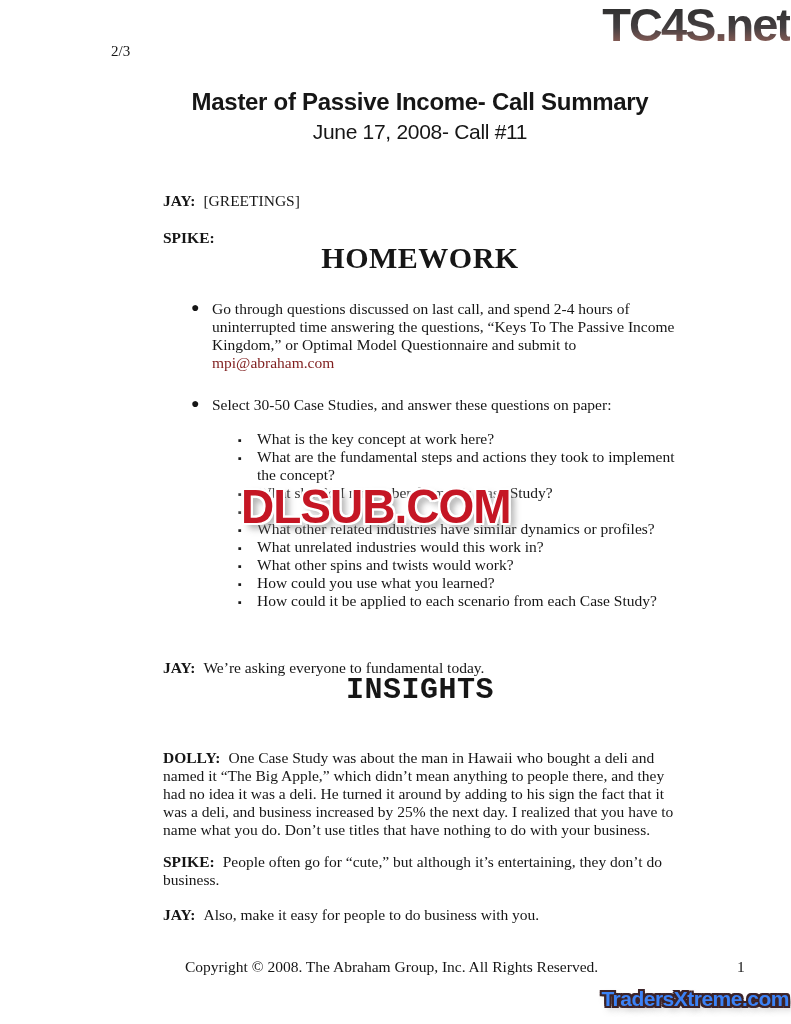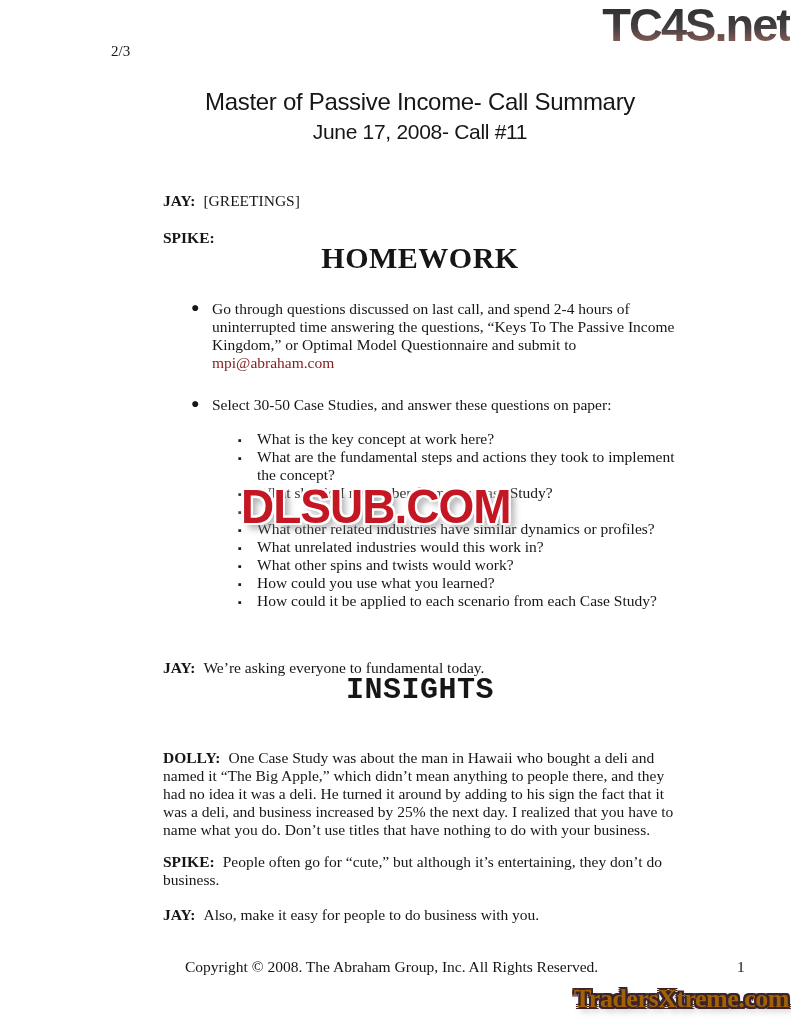--- a/index.html
+++ b/index.html
@@ -18,21 +18,21 @@
   .body-text { font-size:15.5px; line-height:18px; }
   .speaker { font-weight:bold; margin-right:8px; }
 
   
   .page-indicator { left:111px; top:42px; font-size:15px; }
 
   
   .doc-title {
     left:163px; top:88px; width:514px;
     font-family:"Liberation Sans","DejaVu Sans",sans-serif;
-    font-weight:normal; font-size:24px; line-height:28px;
+    font-weight:bold; font-size:24px; line-height:28px;
     text-align:center; letter-spacing:-0.3px;
   }
   .doc-subtitle {
     left:163px; top:119px; width:514px;
     font-family:"Liberation Sans","DejaVu Sans",sans-serif;
     font-weight:normal; font-size:21px; line-height:26px;
     text-align:center; letter-spacing:-0.3px;
   }
   .big-heading {
     left:163px; width:514px;
@@ -91,24 +91,24 @@
     color:#c51624;
     text-shadow:
       -2px 0 0 #ffffff, 2px 0 0 #ffffff, 0 -2px 0 #ffffff, 0 2px 0 #ffffff,
       -2px -2px 0 #ffffff, 2px 2px 0 #ffffff, -2px 2px 0 #ffffff, 2px -2px 0 #ffffff,
       5px 5px 7px rgba(80,80,80,0.55),
       0 0 14px rgba(255,255,255,0.9);
     transform:scaleY(1.05);
   }
   .wm-traders {
     right:2px; top:979px;
-    font-family:Liberation Serif, serif;
-    font-weight:bold; font-size:26px; line-height:40px;
+    font-family:Liberation Sans, sans-serif;
+    font-weight:bold; font-size:21px; line-height:40px;
     letter-spacing:-0.5px;
-    color:#a16207;
+    color:#3b82f6;
     text-shadow:
       -2px 0 0 #3c2328, 2px 0 0 #3c2328, 0 -2px 0 #3c2328, 0 2px 0 #3c2328,
       -2px -2px 0 #3c2328, 2px 2px 0 #3c2328, -2px 2px 0 #3c2328, 2px -2px 0 #3c2328,
       0 0 8px rgba(255,255,255,0.95), 3px 4px 6px rgba(90,90,90,0.5);
   }
 </style>
 </head>
 <body>
 
 <div class="page">

